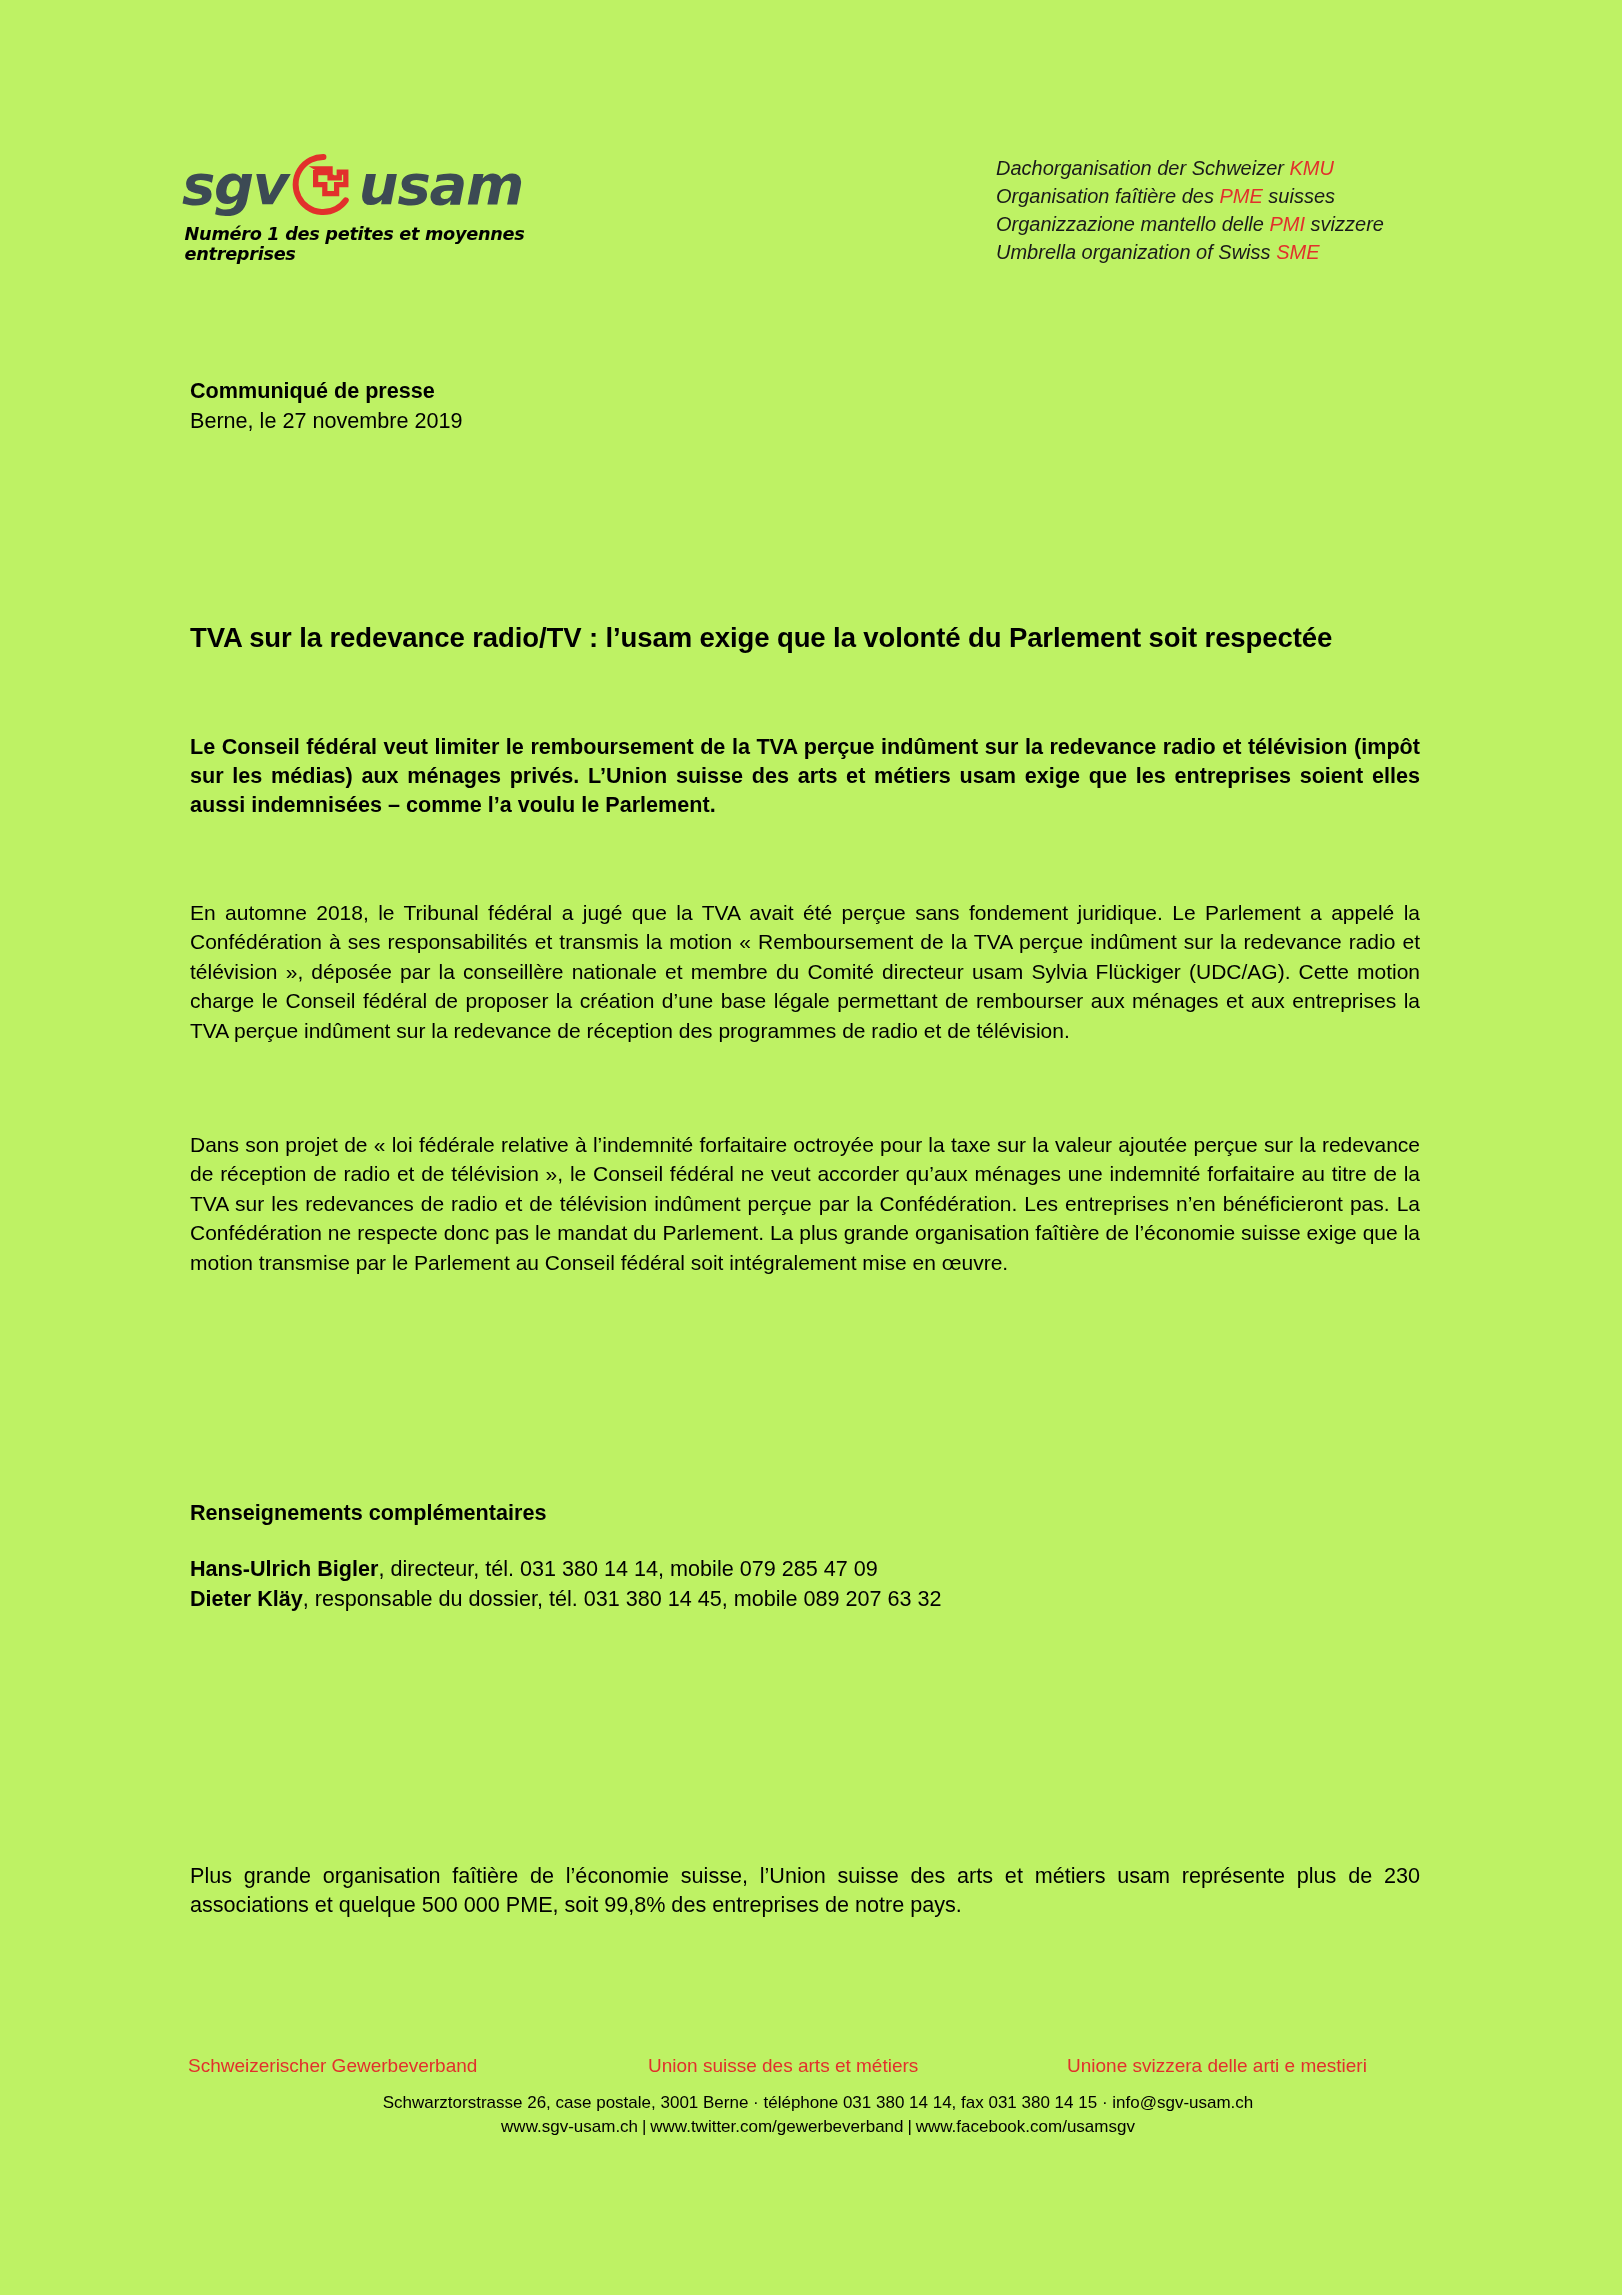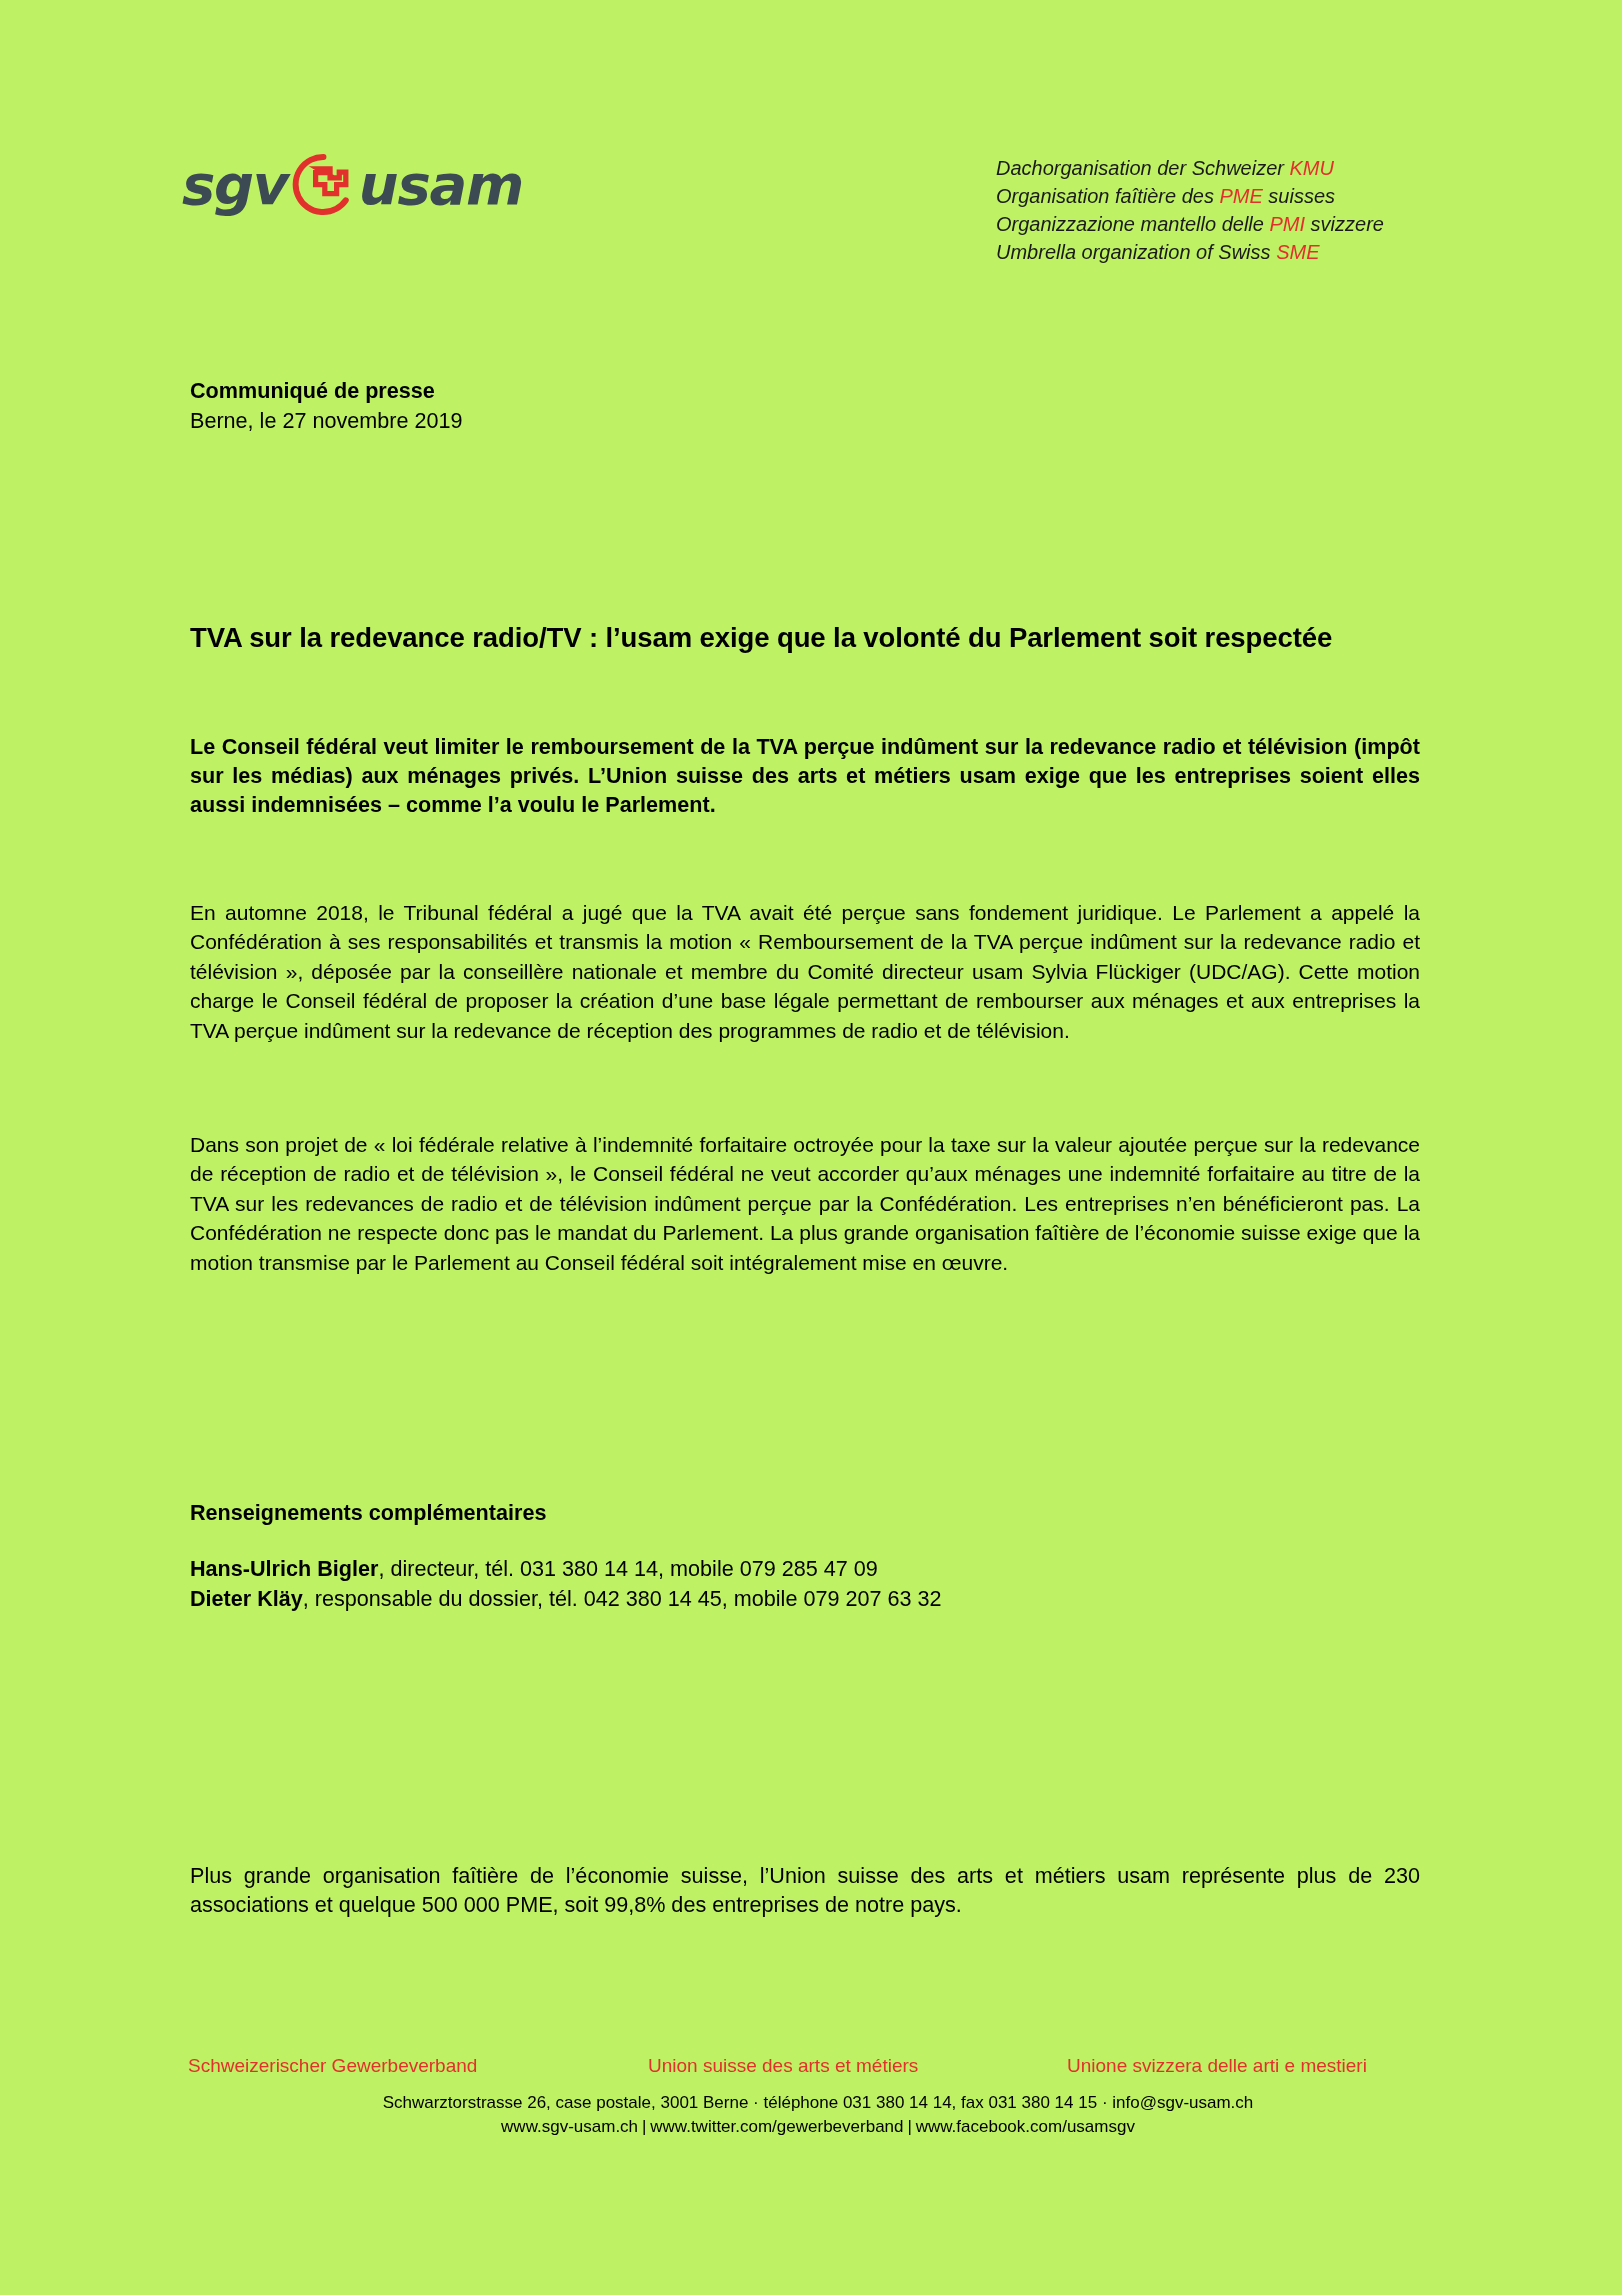--- a/index.html
+++ b/index.html
@@ -189,20 +189,21 @@
       <div class="logo-wordmark">
         <span class="logo-sgv">sgv</span>
         <span class="logo-mark">
           <svg viewBox="0 0 96 96" xmlns="http://www.w3.org/2000/svg">
             <path d="M48 6 a42 42 0 1 0 34 66" fill="none" stroke="#e2302c" stroke-width="9" stroke-linecap="round"></path>
             <path d="M40 24 h18 v14 h14 v-9 l10 0 v19 h-14 v14 h-18 v-14 h-14 v-18 h14 z" fill="none" stroke="#e2302c" stroke-width="8" stroke-linejoin="miter"></path>
           </svg>
         </span>
         <span class="logo-usam">usam</span>
       </div>
+      <div class="logo-tagline">Numéro 1 des petites et moyennes entreprises</div>
     </div>
 
     <div class="langs">
       <div>
         <span>Dachorganisation der Schweizer </span><span class="acc">KMU</span><span></span>
       </div>
       <div>
         <span>Organisation faîtière des </span><span class="acc">PME</span><span> suisses</span>
       </div>
       <div>
@@ -225,21 +226,21 @@
 
     <p class="para para-1">En automne 2018, le Tribunal fédéral a jugé que la TVA avait été perçue sans fondement juridique. Le Parlement a appelé la Confédération à ses responsabilités et transmis la motion « Remboursement de la TVA perçue indûment sur la redevance radio et télévision », déposée par la conseillère nationale et membre du Comité directeur usam Sylvia Flückiger (UDC/AG). Cette motion charge le Conseil fédéral de proposer la création d’une base légale permettant de rembourser aux ménages et aux entreprises la TVA perçue indûment sur la redevance de réception des programmes de radio et de télévision.</p>
     <p class="para para-2">Dans son projet de « loi fédérale relative à l’indemnité forfaitaire octroyée pour la taxe sur la valeur ajoutée perçue sur la redevance de réception de radio et de télévision », le Conseil fédéral ne veut accorder qu’aux ménages une indemnité forfaitaire au titre de la TVA sur les redevances de radio et de télévision indûment perçue par la Confédération. Les entreprises n’en bénéficieront pas. La Confédération ne respecte donc pas le mandat du Parlement. La plus grande organisation faîtière de l’économie suisse exige que la motion transmise par le Parlement au Conseil fédéral soit intégralement mise en œuvre.</p>
 
     <div class="info-title">Renseignements complémentaires</div>
 
     <div class="contact-1">
       <b>Hans-Ulrich Bigler</b><span>, directeur, tél. 031 380 14 14, mobile 079 285 47 09</span>
     </div>
     <div class="contact-2">
-      <b>Dieter Kläy</b><span>, responsable du dossier, tél. 042 380 14 45, mobile 079 207 63 32</span>
+      <b>Dieter Kläy</b><span>, responsable du dossier, tél. 031 380 14 45, mobile 089 207 63 32</span>
     </div>
 
     <p class="boilerplate">Plus grande organisation faîtière de l’économie suisse, l’Union suisse des arts et métiers usam représente plus de 230 associations et quelque 500 000 PME, soit 99,8% des entreprises de notre pays.</p>
   </div>
 
   <div class="footer">
     <div class="footer-orgs">
       <span class="footer-org-de">Schweizerischer Gewerbeverband</span>
       <span class="footer-org-fr">Union suisse des arts et métiers</span>
       <span class="footer-org-it">Unione svizzera delle arti e mestieri</span>

